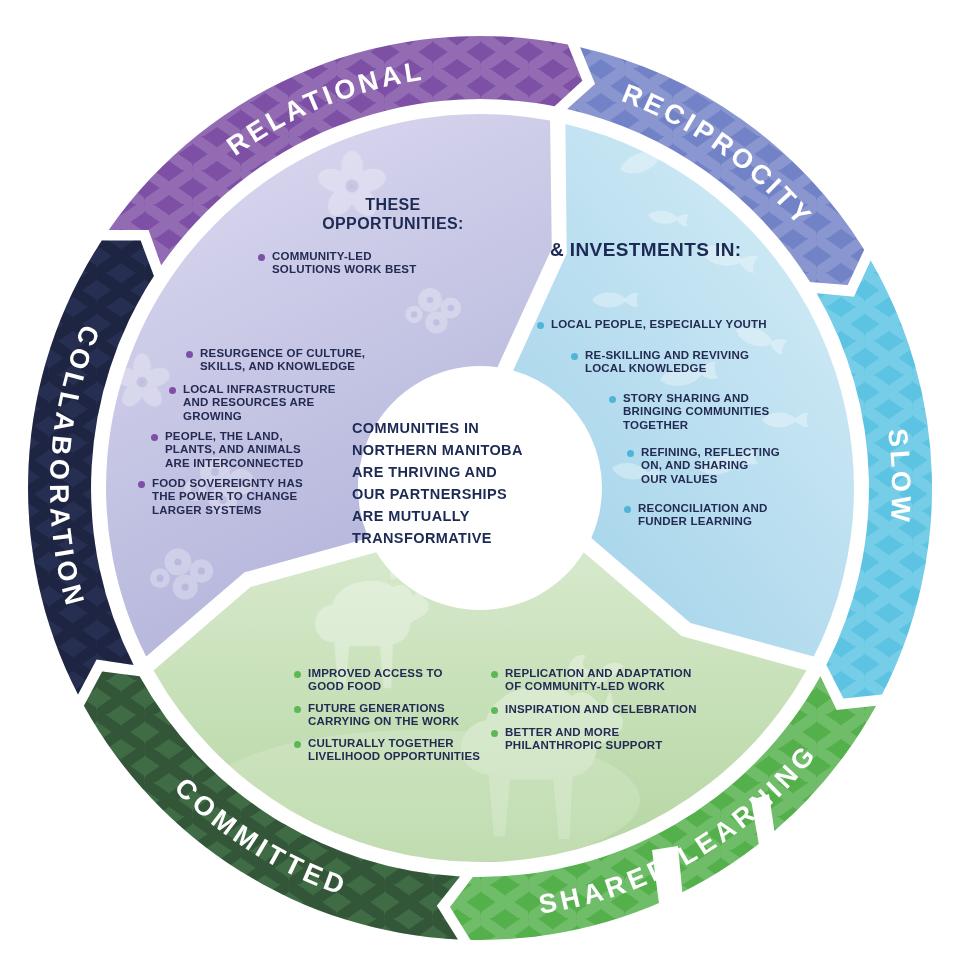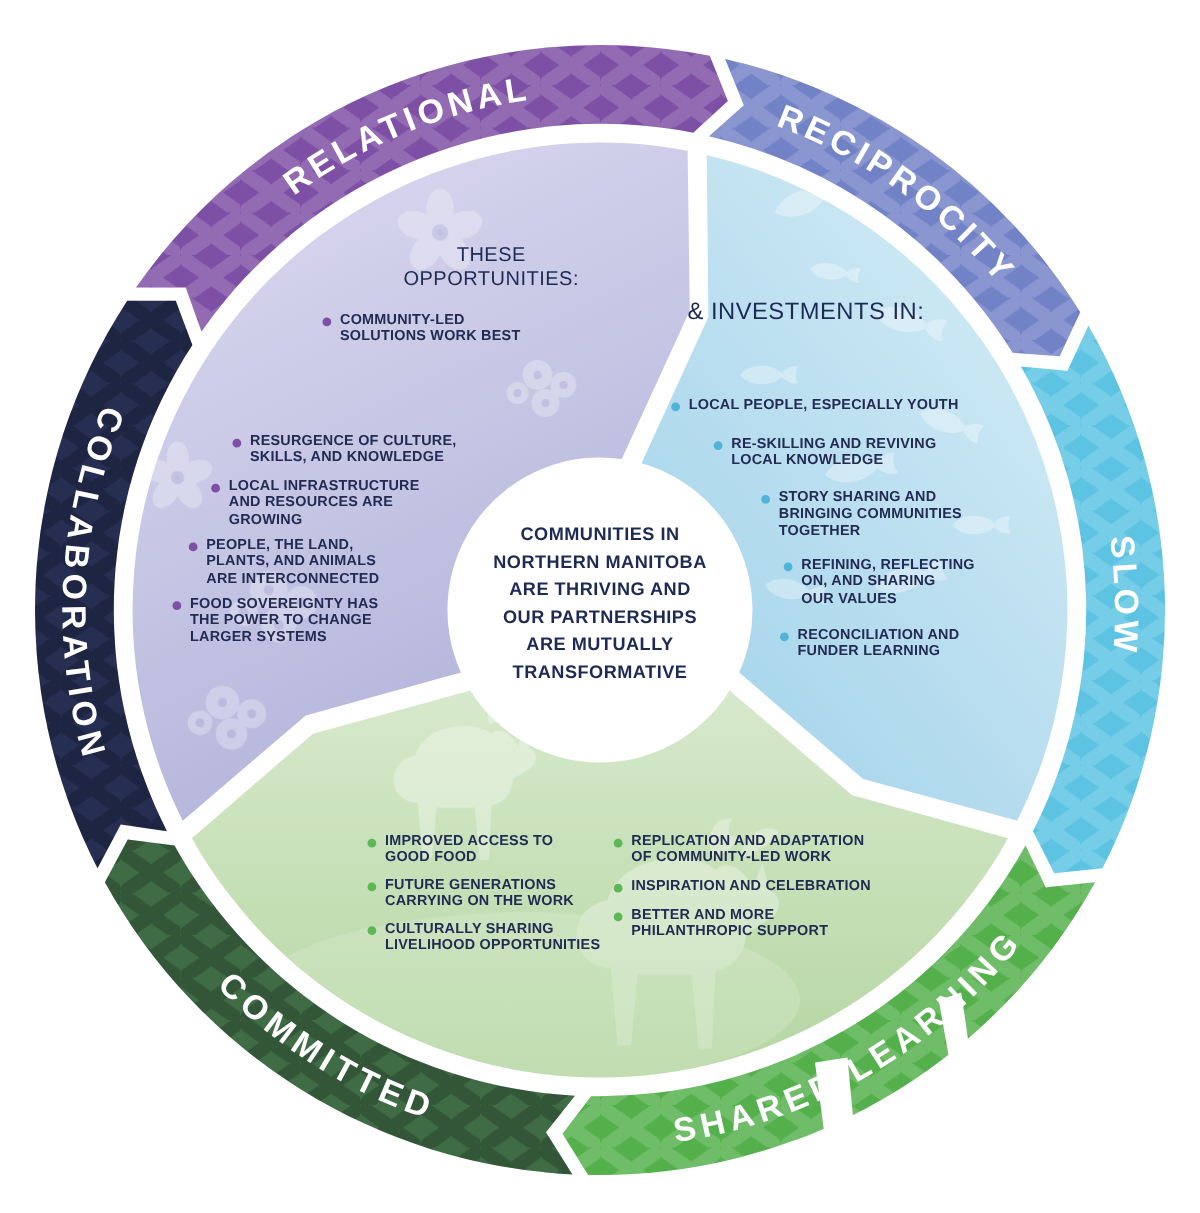--- a/index.html
+++ b/index.html
@@ -1,30 +1,30 @@
 <!DOCTYPE html>
 <html style="--navy: #1d2a54; --purple: #7d4fa5; --cyan: #4fb4d8; --green: #5cb854;"><head>
 <meta charset="utf-8">
 <style>
   html,body{margin:0;padding:0;background:#ffffff;}
   .stage{position:relative;width:960px;height:970px;overflow:hidden;
          font-family:"Liberation Sans",sans-serif;}
   #diagram{position:absolute;left:0;top:0;}
-  .hdr{position:absolute;font-weight:400;color:var(--navy);letter-spacing:.4px;
+  .hdr{position:absolute;font-weight:700;color:var(--navy);letter-spacing:.4px;
        white-space:pre-line;line-height:1.18;}
   .hdr.opp{left:278px;top:196px;width:230px;text-align:center;font-size:16px;}
   .hdr.inv{left:550px;top:239px;font-size:19px;}
   .hdr.lik{left:287px;top:631px;font-size:16.5px;letter-spacing:.3px;}
   .item{position:absolute;font-weight:700;font-size:11.5px;line-height:13.4px;
         color:#232b52;letter-spacing:.2px;white-space:pre-line;}
   .item::before{content:"";position:absolute;left:-14px;top:3.5px;width:7px;height:7px;border-radius:50%;}
   .item.p::before{background:var(--purple);}
   .item.b::before{background:var(--cyan);}
   .item.g::before{background:var(--green);}
-  .center-text{position:absolute;left:352px;top:417px;width:256px;text-align:center;
+  .center-text{position:absolute;left:352px;top:417px;width:256px;
         font-weight:700;font-size:14.5px;line-height:22px;color:var(--navy);
         letter-spacing:.4px;white-space:pre-line;}
 </style>
 </head>
 <body>
 
 <div class="stage">
 
   <svg id="diagram" width="960" height="970" viewBox="0 0 960 970">
       <defs>
@@ -175,21 +175,21 @@
   <div class="item b" style="left:641px;top:446px">REFINING, REFLECTING
 ON, AND SHARING
 OUR VALUES</div>
   <div class="item b" style="left:638px;top:502px">RECONCILIATION AND
 FUNDER LEARNING</div>
 
   <div class="item g" style="left:308px;top:667px">IMPROVED ACCESS TO
 GOOD FOOD</div>
   <div class="item g" style="left:308px;top:702px">FUTURE GENERATIONS
 CARRYING ON THE WORK</div>
-  <div class="item g" style="left:308px;top:737px">CULTURALLY SHARING
+  <div class="item g" style="left:308px;top:737px">CULTURALLY TOGETHER
 LIVELIHOOD OPPORTUNITIES</div>
   <div class="item g" style="left:505px;top:667px">REPLICATION AND ADAPTATION
 OF COMMUNITY-LED WORK</div>
   <div class="item g" style="left:505px;top:703px">INSPIRATION AND CELEBRATION</div>
   <div class="item g" style="left:505px;top:726px">BETTER  AND MORE
 PHILANTHROPIC SUPPORT</div>
 
   <div class="center-text">COMMUNITIES IN
 NORTHERN MANITOBA
 ARE THRIVING AND

